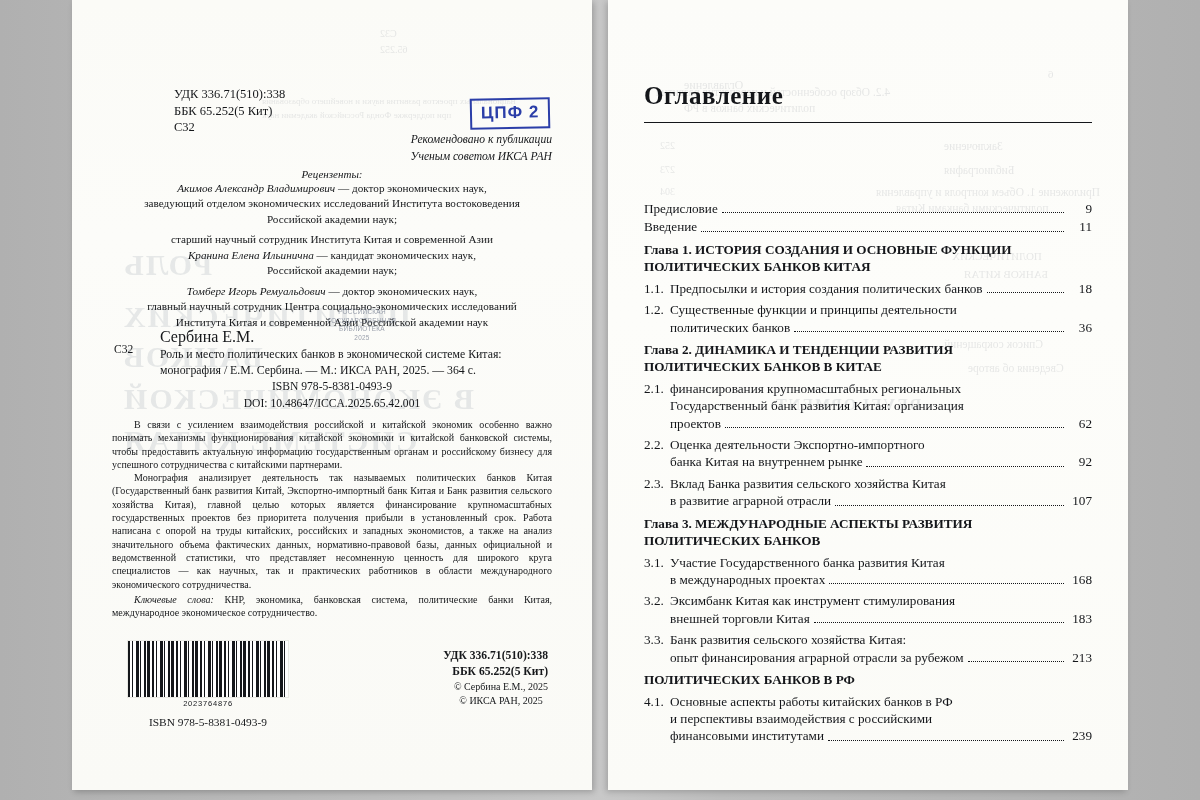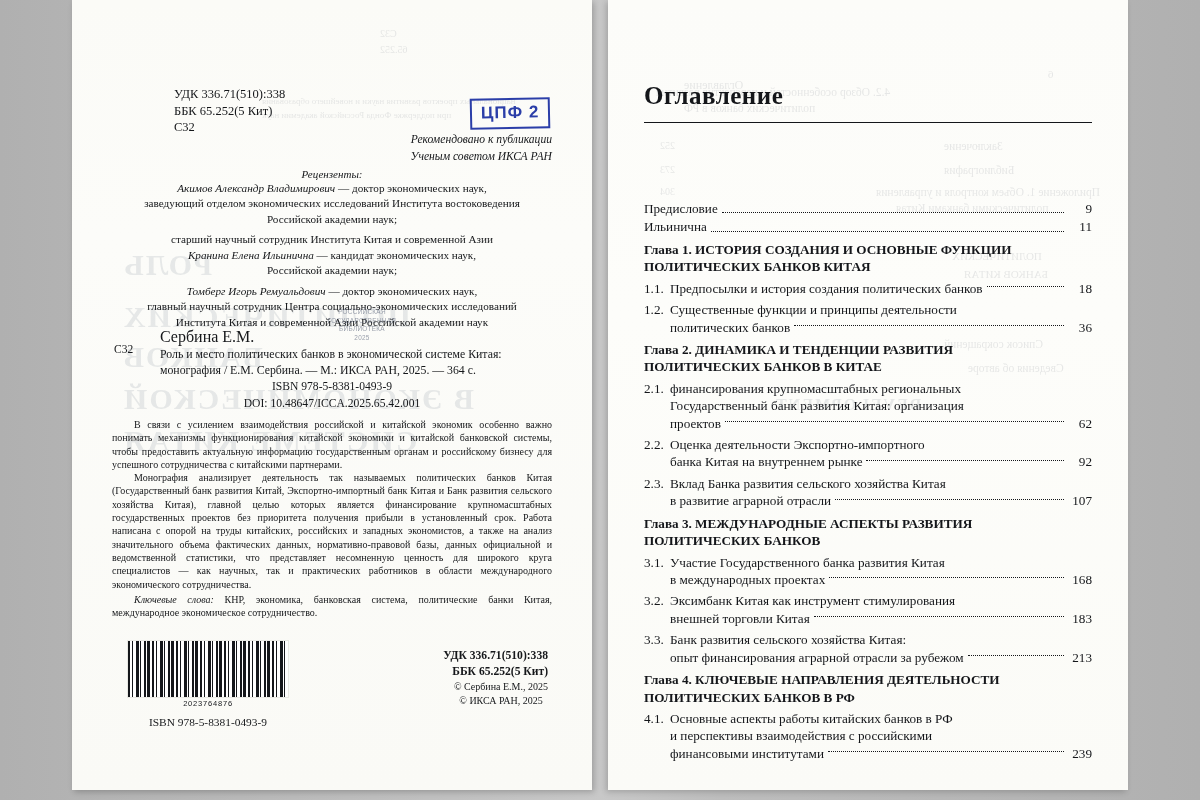--- a/index.html
+++ b/index.html
@@ -295,21 +295,21 @@
     flex: 0 0 auto;
     white-space: nowrap;
     text-align: right;
     min-width: 24px;
   }
   .multiline {
     display: block;
     width: 100%;
   }
   .ml-line { display: block; }
-  .ml-last { display: flex; align-items: center; width: 100%; }
+  .ml-last { display: flex; align-items: flex-end; width: 100%; }
   .sub-wrap { display: flex; width: 100%; }
   .sub-numcol { flex: 0 0 26px; }
   .sub-textcol { flex: 1 1 auto; }
 </style>
 </head>
 <body>
 
 <div class="spread">
 
   <div class="page page-left">
@@ -429,21 +429,21 @@
 
       <div class="toc-list">
 
         <div class="toc-row">
           <span class="toc-label">Предисловие</span>
           <span class="toc-dots"></span>
           <span class="toc-page">9</span>
         </div>
 
         <div class="toc-row">
-          <span class="toc-label">Ильинична</span>
+          <span class="toc-label">Введение</span>
           <span class="toc-dots"></span>
           <span class="toc-page">11</span>
         </div>
 
         <div class="toc-row chapter">
           <span class="multiline">
             <span class="ml-line"><span>Глава 1.</span> <span>ИСТОРИЯ СОЗДАНИЯ И ОСНОВНЫЕ ФУНКЦИИ</span></span>
             <span class="ml-line">ПОЛИТИЧЕСКИХ БАНКОВ КИТАЯ</span>
           </span>
         </div>
@@ -569,21 +569,20 @@
                 <span class="toc-label">опыт финансирования аграрной отрасли за рубежом</span>
                 <span class="toc-dots"></span>
                 <span class="toc-page">213</span>
               </span>
             </span>
           </span>
         </div>
 
         <div class="toc-row chapter">
           <span class="multiline">
-            <span class="ml-line"><span>Глава 4.</span> <span>КЛЮЧЕВЫЕ НАПРАВЛЕНИЯ ДЕЯТЕЛЬНОСТИ</span></span>
             <span class="ml-line">ПОЛИТИЧЕСКИХ БАНКОВ В РФ</span>
           </span>
         </div>
 
         <div class="toc-row sub">
           <span class="sub-wrap">
             <span class="sub-numcol">4.1.</span>
             <span class="sub-textcol">
               <span class="ml-line">Основные аспекты работы китайских банков в РФ</span>
               <span class="ml-line">и перспективы взаимодействия с российскими</span>

